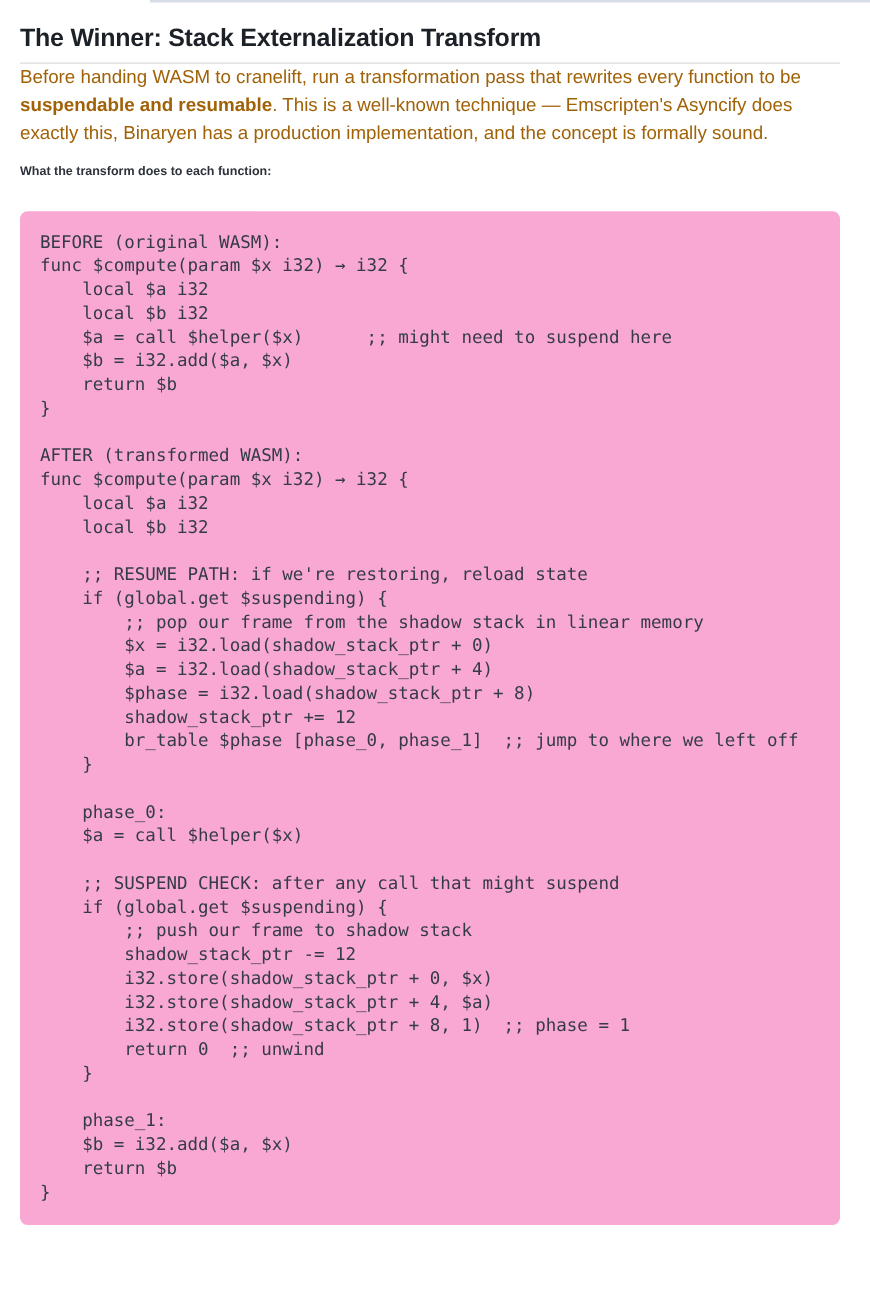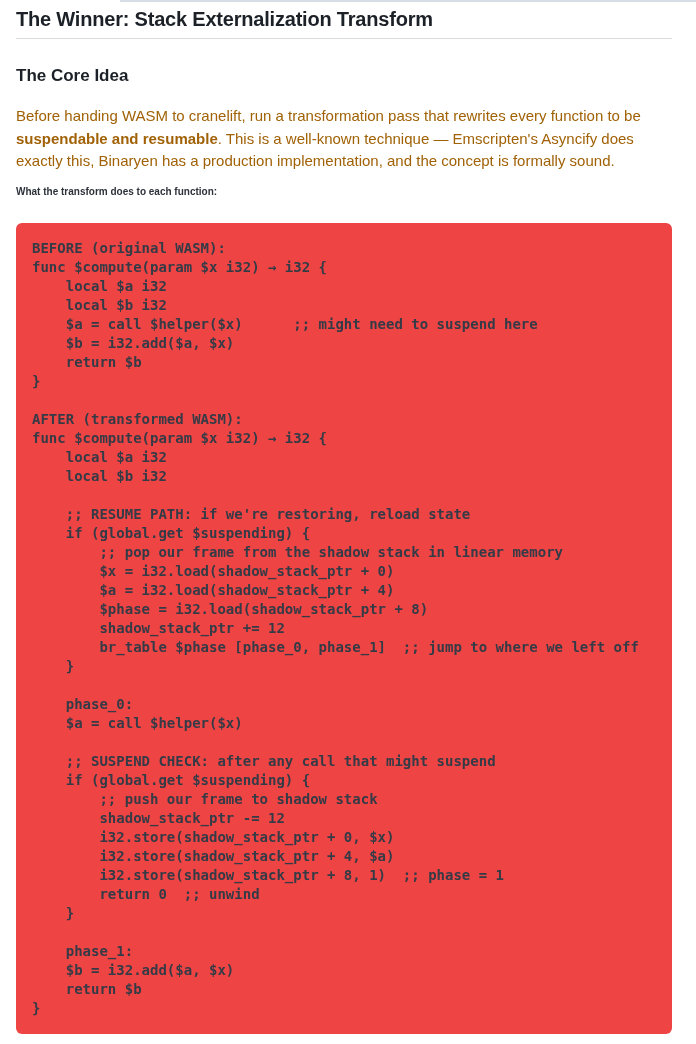--- a/index.html
+++ b/index.html
@@ -15,21 +15,21 @@
   }
   .top-edge-line {
     position: absolute;
     top: 0;
     left: 120px;
     width: 576px;
     height: 2px;
     background: #d7dde6;
   }
   .content {
-    padding: 4px 24px 0 16px;
+    padding: 16px 24px 0 16px;
   }
   .page-title {
     font-size: 20px;
     line-height: 21px;
     font-weight: 700;
     color: #1c2127;
     letter-spacing: -0.2px;
     margin: 0;
     padding: 5px 0 0 0;
   }
@@ -55,27 +55,26 @@
     font-weight: 700;
   }
   .transform-label {
     font-size: 10px;
     line-height: 22px;
     font-weight: 700;
     margin: 0 0 20px 0;
     color: #2c323a;
   }
   .code-block {
-    background: #ef4444;
+    background: #f9a8d4;
     border-radius: 6px;
     margin: 0;
     padding: 16px;
     width: 656px;
     overflow: hidden;
-    font-weight: bold;
   }
   .code-block code {
     display: block;
     font-family: "DejaVu Sans Mono", monospace;
     font-size: 14px;
     line-height: 19px;
     color: #343b46;
     white-space: pre;
   }
 </style>
@@ -83,21 +82,20 @@
 <body>
 
 <div class="top-edge-line"></div>
 
 <div class="content">
 
   <h2 class="page-title">The Winner: Stack Externalization Transform</h2>
 
   <div class="title-divider"></div>
 
-  <h3 class="section-heading">The Core Idea</h3>
 
   <p class="body-paragraph"><span>Before handing WASM to cranelift, run a transformation pass that rewrites every function to be </span><span class="bold-span">suspendable and resumable</span><span>. This is a well-known technique — Emscripten's Asyncify does exactly this, Binaryen has a production implementation, and the concept is formally sound.</span></p>
 
   <p class="transform-label">What the transform does to each function:</p>
 
   <pre class="code-block"><code>BEFORE (original WASM):
 func $compute(param $x i32) → i32 {
     local $a i32
     local $b i32
     $a = call $helper($x)      ;; might need to suspend here

